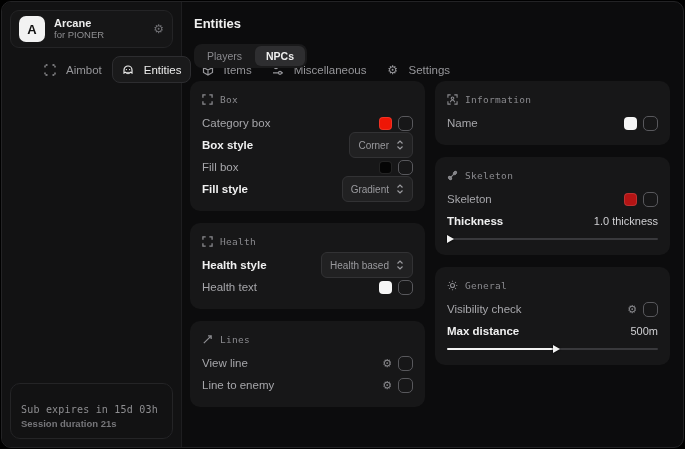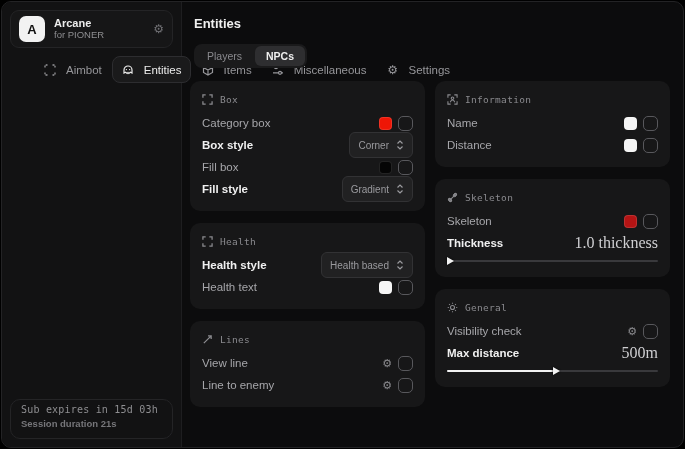--- a/index.html
+++ b/index.html
@@ -25,21 +25,21 @@
   .nav { display:flex; flex-direction:row; gap:1px; padding:0 8px;margin-left:24px; }
   .nav-item {
     height:27px; display:flex; align-items:center; gap:9px; padding:0 8px;
     border:1px solid transparent; border-radius:8px; color:#96969a; font-size:11.5px; cursor:pointer;
   }
   .nav-item.active { background:#1a1a1b; border-color:#2d2d30; color:#ececec; }
   .nav-icon { width:14px; display:flex; justify-content:center; align-items:center; }
   .nav-icon svg { display:block; }
   .sidebar-spacer { flex:1; }
   .sub-card {
-    margin:8px; background:#121213; border:1px solid #242426; border-radius:10px; padding:4px 10px 9px;
+    margin:8px; background:#121213; border:1px solid #242426; border-radius:10px; padding:20px 10px 9px;
   }
   .sub-line1 { font-family:"DejaVu Sans Mono", monospace; font-size:10px; color:#8f8f92; letter-spacing:.2px; }
   .sub-line2 { margin-top:3px; font-size:9.5px; font-weight:700; color:#76767a; }
   
   .main { flex:1; padding:14px 13px 0 8px; }
   .page-title { font-size:13px; font-weight:700; color:#f0f0f0; margin-left:4px; }
   .tabbar { margin:13px 0 0 4px; display:inline-flex; background:#1a1a1b; border-radius:8px; padding:2px; gap:2px; }
   .tab { height:20px; display:flex; align-items:center; padding:0 11px; border-radius:6px; font-size:10.5px; color:#8a8a8e; cursor:pointer; }
   .tab.active { background:#2e2e30; color:#f0f0f0; font-weight:600; }
   .columns { margin-top:13px; display:flex; gap:10px; }
@@ -54,21 +54,21 @@
   .controls { display:flex; align-items:center; gap:6px; }
   .swatch { width:13px; height:13px; border-radius:4px; border:1px solid rgba(255,255,255,.12); cursor:pointer; }
   .checkbox { width:15px; height:15px; border-radius:5px; border:1.5px solid #58585c; background:transparent; cursor:pointer; }
   .select-btn {
     height:26px; display:flex; align-items:center; gap:7px; padding:0 8px;
     background:#212122; border:1px solid #323234; border-radius:6px; cursor:pointer;
   }
   .select-value { font-size:10px; color:#9a9a9e; }
   .select-icon { display:flex; color:#9a9a9e; }
   .gear-btn { color:#8a8a8e; font-size:11px; cursor:pointer; line-height:1; }
-  .value-text { font-size:16px; color:#cfcfd2;font-family:Liberation Serif, serif; }
+  .value-text { font-size:11px; color:#cfcfd2; }
   .slider { position:relative; height:10px; margin-top:2px; cursor:pointer; }
   .slider-track { position:absolute; left:0; right:0; top:4px; height:2px; background:#39393c; border-radius:2px; }
   .slider-fill { position:absolute; left:0; top:4px; height:2px; background:#f2f2f2; border-radius:2px; }
   .slider-thumb {
     position:absolute; top:1px; width:0; height:0; margin-left:-2px;
     border-top:4px solid transparent; border-bottom:4px solid transparent; border-left:7px solid #f2f2f2;
     filter:drop-shadow(0 0 1px #000);
   }
 </style>
 </head>
@@ -265,27 +265,20 @@
             </span>
             <span class="card-head-label">Information</span>
           </div>
           <div class="row">
             <span class="row-label">Name</span>
             <span class="controls">
               <span class="swatch" style="background: rgb(245, 245, 245);"></span>
               <span class="checkbox"></span>
             </span>
           </div>
-          <div class="row">
-            <span class="row-label">Distance</span>
-            <span class="controls">
-              <span class="swatch" style="background: rgb(245, 245, 245);"></span>
-              <span class="checkbox"></span>
-            </span>
-          </div>
         </div>
 
         <div class="card">
           <div class="card-head">
             <span class="card-icon">
               <svg width="11" height="11" viewBox="0 0 12 12" fill="none" stroke="currentColor" stroke-width="1.2">
                 <path d="M3.5 8.5 L8.5 3.5"></path>
                 <circle cx="2.8" cy="8.2" r="1.3"></circle>
                 <circle cx="3.8" cy="9.2" r="1.3"></circle>
                 <circle cx="9.2" cy="2.8" r="1.3"></circle>

